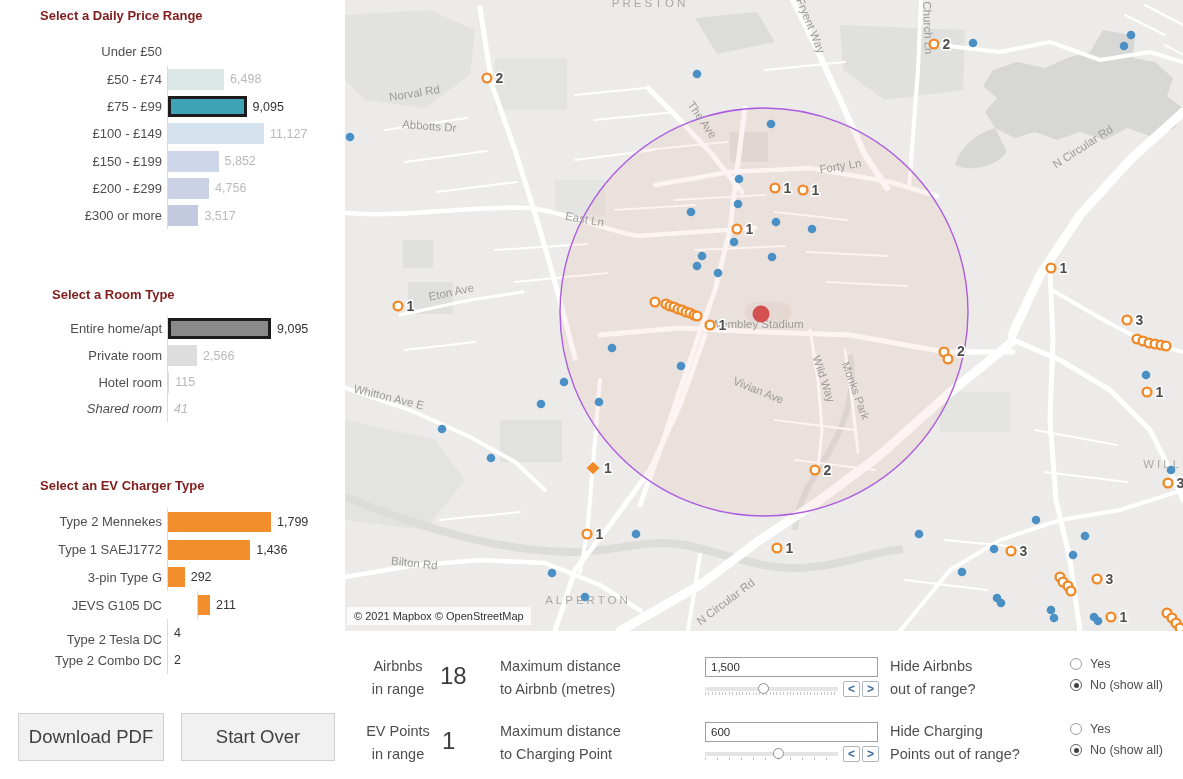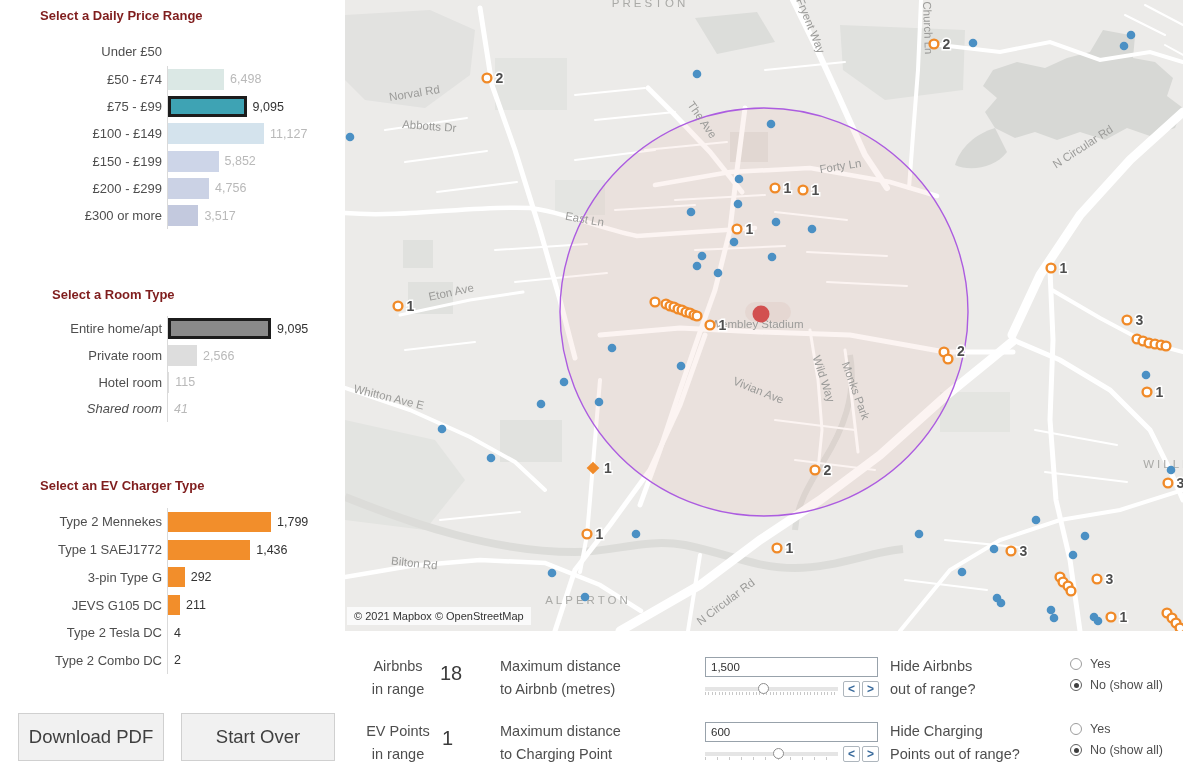--- a/index.html
+++ b/index.html
@@ -15,21 +15,21 @@
   .cval.dark{color:#333;}
   .btn{position:absolute;background:#F1F1F1;border:1px solid #D0D0D0;font-size:18.5px;color:#3F3F3F;font-family:inherit;}
   #map{position:absolute;left:345px;top:0;width:838px;height:631px;background:#ECEBE9;overflow:hidden;}
   .mlabel{font-size:11.5px;fill:#9B9B99;text-anchor:middle;}
   .mlabel.sp{letter-spacing:3px;fill:#A9A9A6;}
   .mcount{font-size:14px;font-weight:bold;fill:#4E4E4E;stroke:#fff;stroke-width:3px;paint-order:stroke;}
   #attribution{position:absolute;left:2px;top:607px;background:rgba(255,255,255,0.75);font-size:11px;color:#333;padding:3px 7px;}
   .ctl-label{position:absolute;font-size:14.5px;color:#4E4E4E;line-height:22.5px;}
   .ctl-label.r{text-align:left;}
   .ctl-label.c{text-align:center;}
-  .big-num{position:absolute;font-size:20px;color:#3C3C3C;}
+  .big-num{position:absolute;font-size:24px;color:#3C3C3C;}
   .param-input{position:absolute;width:173px;height:20px;border:1px solid #98A2AB;background:#fff;font-size:11.5px;color:#2F2F2F;padding:2px 5px;box-sizing:border-box;font-family:inherit;}
   .slider{position:absolute;width:133px;height:14px;}
   .slider .track{position:absolute;left:0;right:0;top:4px;height:4px;background:#E5E5E5;}
   .slider .ticks{position:absolute;left:0;right:0;top:9px;height:3px;background:repeating-linear-gradient(to right,#C8C8C8 0,#C8C8C8 1px,transparent 1px,transparent 3.4px);}
   .slider.coarse .ticks{background:repeating-linear-gradient(to right,#C8C8C8 0,#C8C8C8 1px,transparent 1px,transparent 12.1px);}
   .slider .thumb{position:absolute;top:0;width:11px;height:11px;border-radius:50%;background:#fff;border:1px solid #8E8E8E;box-sizing:border-box;}
   .spin{position:absolute;width:17px;height:16px;border:1px solid #AEB6BD;background:#fff;color:#3A6B9C;font-weight:bold;font-size:12px;line-height:14px;text-align:center;border-radius:2px;box-sizing:border-box;}
   .radio{position:absolute;width:12px;height:12px;border:1px solid #9D9D9D;border-radius:50%;background:#fff;box-sizing:border-box;}
   .radio.sel{border-color:#5F5F5F;}
   .radio.sel::after{content:"";position:absolute;left:2.5px;top:2.5px;width:5px;height:5px;border-radius:50%;background:#3F3F3F;}
@@ -133,28 +133,28 @@
           <span class="cval dark">1,436</span>
         </div>
       </div>
       <div class="crow" style="height: 27.7px;">
         <div class="clabel">3-pin Type G</div>
         <div class="carea">
           <div class="cbar" style="width: 16.7182px; height: 20px; background: rgb(242, 142, 43);"></div>
           <span class="cval dark">292</span>
         </div>
       </div>
-      <div class="crow" style="height: 27.7px;">
+      <div class="crow" style="height: 27.7px; gap: 30px;">
         <div class="clabel">JEVS G105 DC</div>
         <div class="carea">
           <div class="cbar" style="width: 12.0806px; height: 20px; background: rgb(242, 142, 43);"></div>
           <span class="cval dark">211</span>
         </div>
       </div>
-      <div class="crow" style="height: 27.7px;">
+      <div class="crow" style="height: 27.7px; align-items: flex-end;">
         <div class="clabel">Type 2 Tesla DC</div>
         <div class="carea">
           <span class="cval dark">4</span>
         </div>
       </div>
       <div class="crow" style="height: 27.7px;">
         <div class="clabel">Type 2 Combo DC</div>
         <div class="carea">
           <span class="cval dark">2</span>
         </div>

